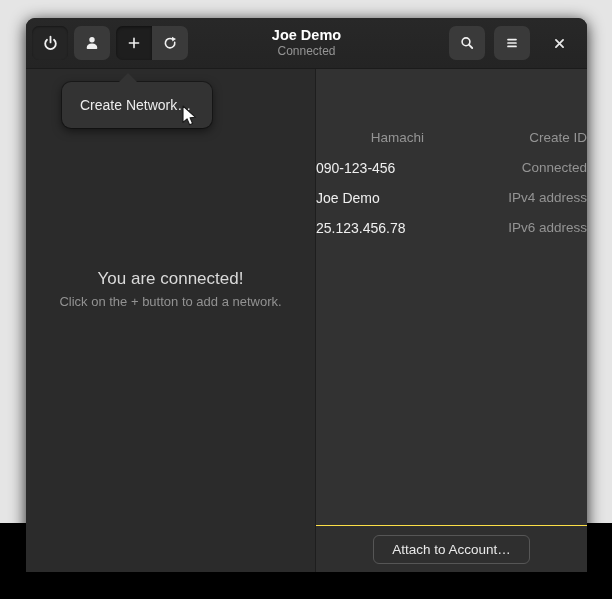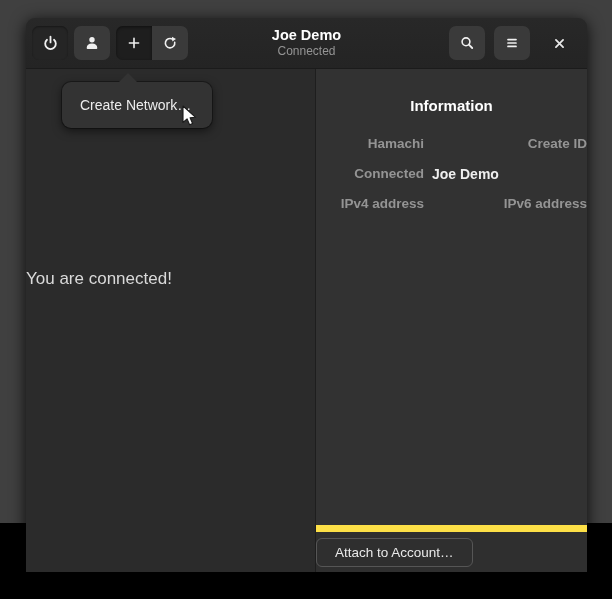--- a/index.html
+++ b/index.html
@@ -1,19 +1,19 @@
 <!DOCTYPE html>
 <html><head>
 <meta charset="utf-8">
 <style>
   * { margin: 0; padding: 0; box-sizing: border-box; }
   html, body { width: 612px; height: 599px; background: #000; overflow: hidden; }
   body { font-family: "Liberation Sans", "DejaVu Sans", sans-serif; color: #eee; }
 
-  .stage { position: relative; width: 612px; height: 523px; background: #404040; }
+  .stage { position: relative; width: 612px; height: 523px; background: #e5e5e5; }
 
   .window {
     position: absolute; left: 26px; top: 18px; width: 561px; height: 554px;
     background: #2b2b2b; border-radius: 9px 9px 0 0;
     box-shadow: 0 3px 16px rgba(0,0,0,0.85);
     display: flex; flex-direction: column; overflow: visible;
   }
 
   
   .titlebar {
@@ -49,34 +49,34 @@
     display: inline-flex; align-items: center; justify-content: center; margin-left: 5px; padding: 0;
   }
   .icon { display: block; }
 
   
   .content { flex: 1; display: flex; min-height: 0; }
   .left-pane {
     width: 290px; flex: 0 0 290px; position: relative; background: #2b2b2b;
     border-right: 1px solid #1e1e1e;
   }
-  .empty-state { position: absolute; left: 0; right: 0; top: 200px; text-align: left; }
+  .empty-state { position: absolute; left: 0; right: 0; top: 200px; text-align: center; }
   .empty-title { font-size: 17px; color: #dadada; }
   .empty-sub { font-size: 13px; color: #929292; margin-top: 5px; }
 
   .right-pane { flex: 1; background: #323232; display: flex; flex-direction: column; min-width: 0; }
   .info-scroll { flex: 1; padding-top: 28px; }
   .info-heading { font-size: 15px; font-weight: bold; color: #ffffff; text-align: center; }
-  .info-rows { margin-top: 15px; display: grid; grid-template-columns: 108px 1fr; column-gap: 8px; row-height: 30px; font-weight: bold; }
+  .info-rows { margin-top: 26px; display: grid; grid-template-columns: 108px 1fr; column-gap: 21px; row-height: 30px; }
   .info-label { font-size: 13.5px; color: #949494; text-align: right; line-height: 30px; height: 30px; white-space: nowrap; }
   .info-value { font-size: 14px; color: #efefef; line-height: 30px; height: 30px; white-space: nowrap; }
 
   .action-bar {
-    flex: 0 0 47px; border-top: 7px solid #fde047; background: #2f2f2f;
-    display: flex; align-items: center; justify-content: flex-start;
+    flex: 0 0 47px; border-top: 1px solid #fde047; background: #2f2f2f;
+    display: flex; align-items: center; justify-content: center;
   }
   .attach-btn {
     background: transparent; color: #e9e9e9; font-size: 13.5px;
     border: 1px solid #565656; border-radius: 6px; padding: 6px 18px;
     font-family: inherit; cursor: default;
   }
 
   
   .popover {
     position: absolute; left: 36px; top: 64px; width: 150px; z-index: 20;
@@ -157,32 +157,34 @@
             <path d="M4.2 4.2 L11.8 11.8 M11.8 4.2 L4.2 11.8" fill="none" stroke="#e8e8e8" stroke-width="1.9" stroke-linecap="round"></path>
           </svg>
         </button>
       </div>
     </header>
 
     <div class="content">
       <div class="left-pane">
         <div class="empty-state">
           <div class="empty-title">You are connected!</div>
+          <div class="empty-sub">Click on the + button to add a network.</div>
         </div>
       </div>
 
       <div class="right-pane">
         <div class="info-scroll">
-          <div class="info-heading">Information</div>
           <div class="info-rows">
               <div class="info-label">Hamachi</div>
               <div class="info-label">Create ID</div>
+              <div class="info-value">090-123-456</div>
               <div class="info-label">Connected</div>
               <div class="info-value">Joe Demo</div>
               <div class="info-label">IPv4 address</div>
+              <div class="info-value">25.123.456.78</div>
               <div class="info-label">IPv6 address</div>
             </div>
         </div>
         <div class="action-bar">
           <button class="attach-btn">Attach to Account…</button>
         </div>
       </div>
     </div>
 
     <div class="popover">

